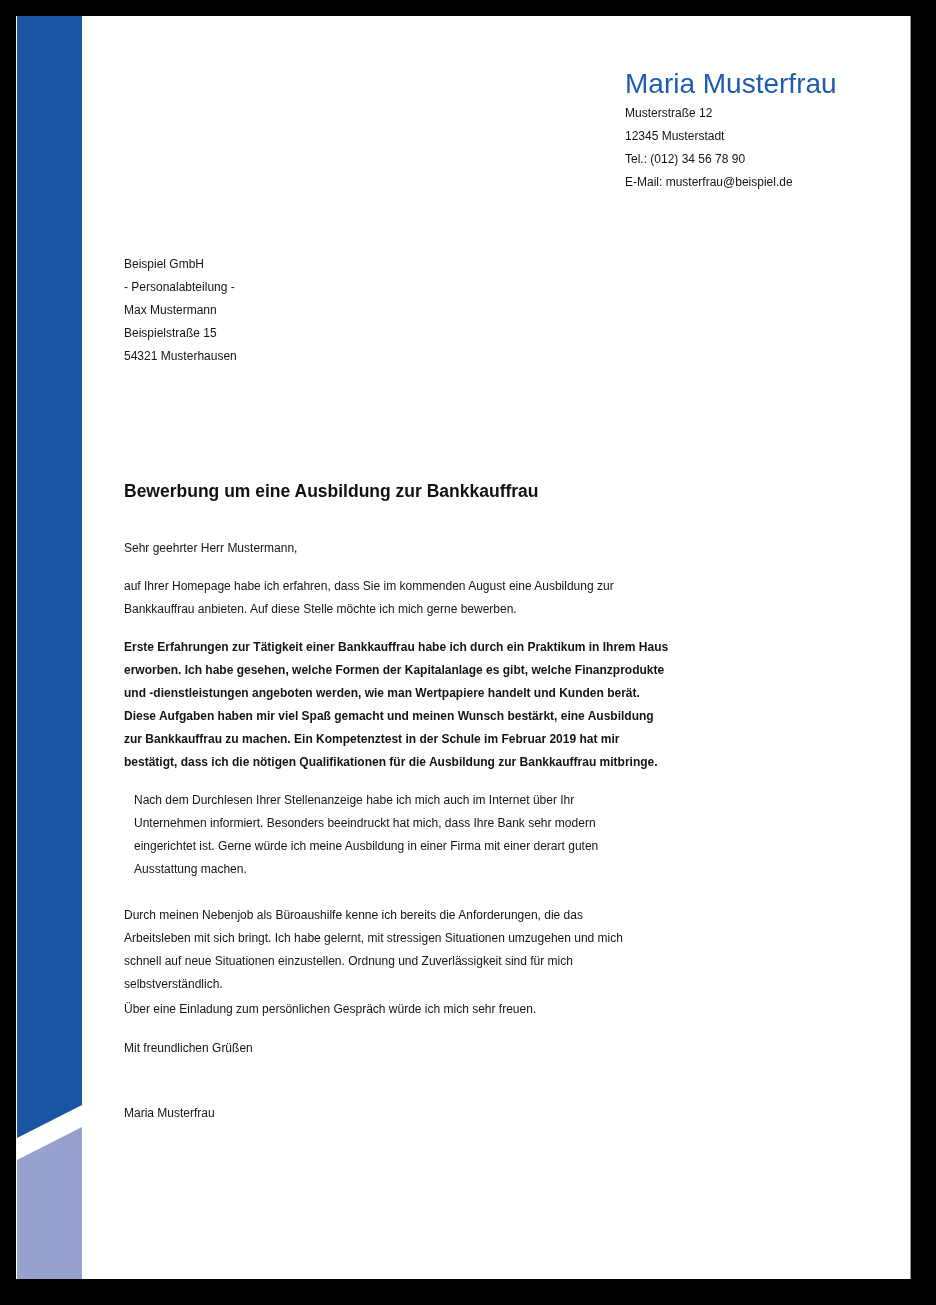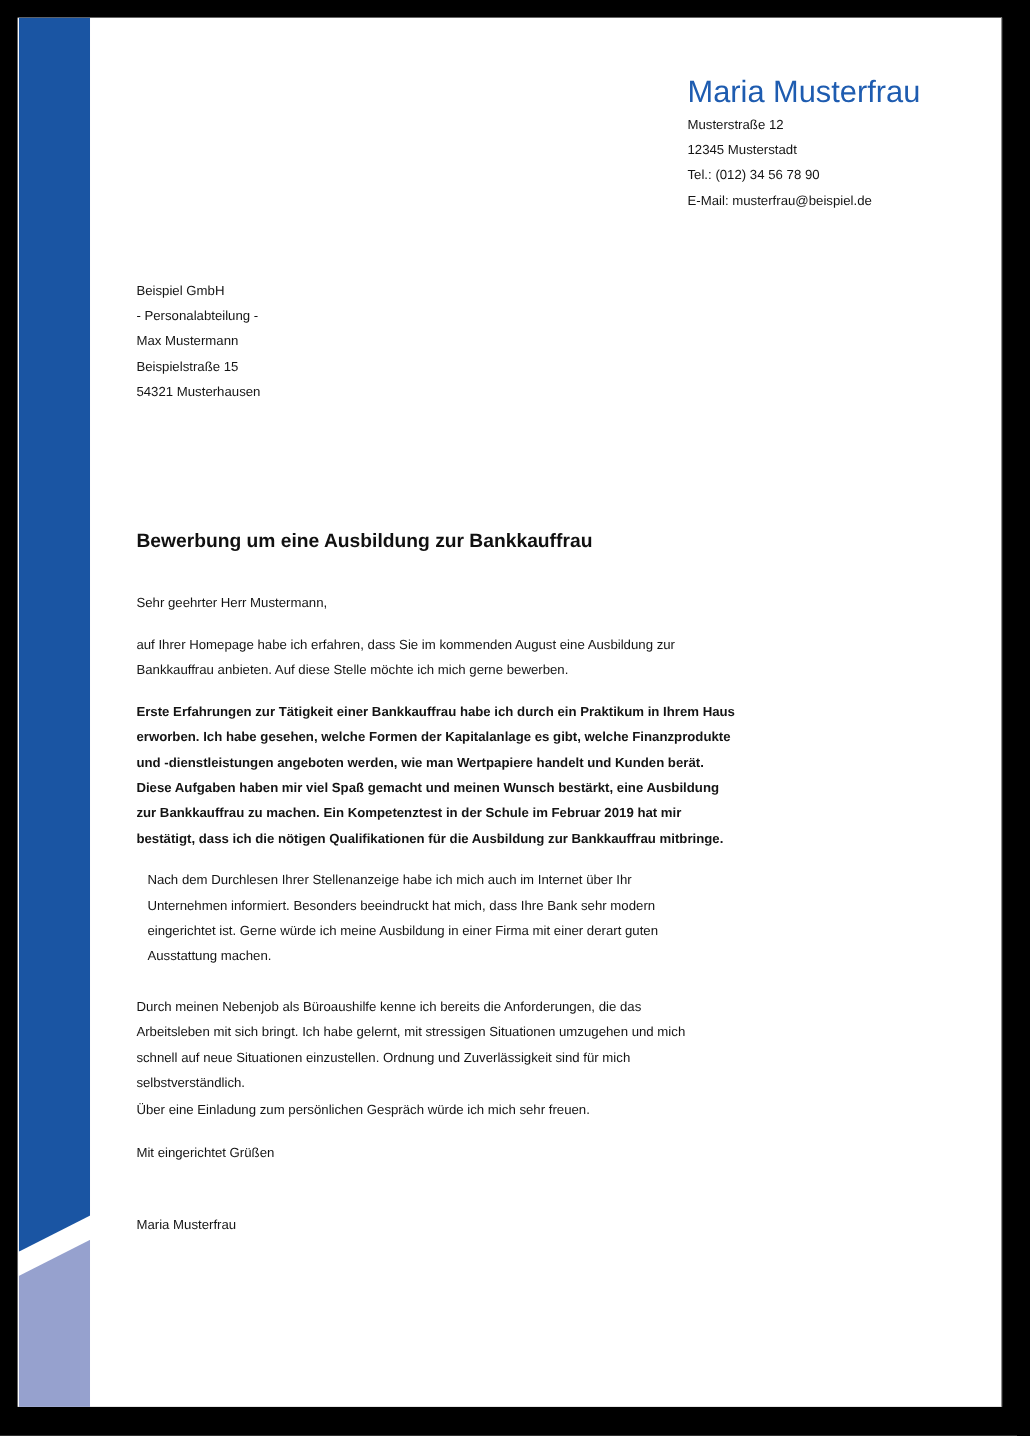--- a/index.html
+++ b/index.html
@@ -123,18 +123,18 @@
 eingerichtet ist. Gerne würde ich meine Ausbildung in einer Firma mit einer derart guten
 Ausstattung machen.</div>
 
     <div class="abs txt para-4">Durch meinen Nebenjob als Büroaushilfe kenne ich bereits die Anforderungen, die das
 Arbeitsleben mit sich bringt. Ich habe gelernt, mit stressigen Situationen umzugehen und mich
 schnell auf neue Situationen einzustellen. Ordnung und Zuverlässigkeit sind für mich
 selbstverständlich.</div>
 
     <div class="abs txt para-5">Über eine Einladung zum persönlichen Gespräch würde ich mich sehr freuen.</div>
 
-    <div class="abs txt closing-line">Mit eingerichtet Grüßen</div>
+    <div class="abs txt closing-line">Mit freundlichen Grüßen</div>
 
     <div class="abs txt signature-line">Maria Musterfrau</div>
 
   </div>
 </div>
 
 </body></html>

